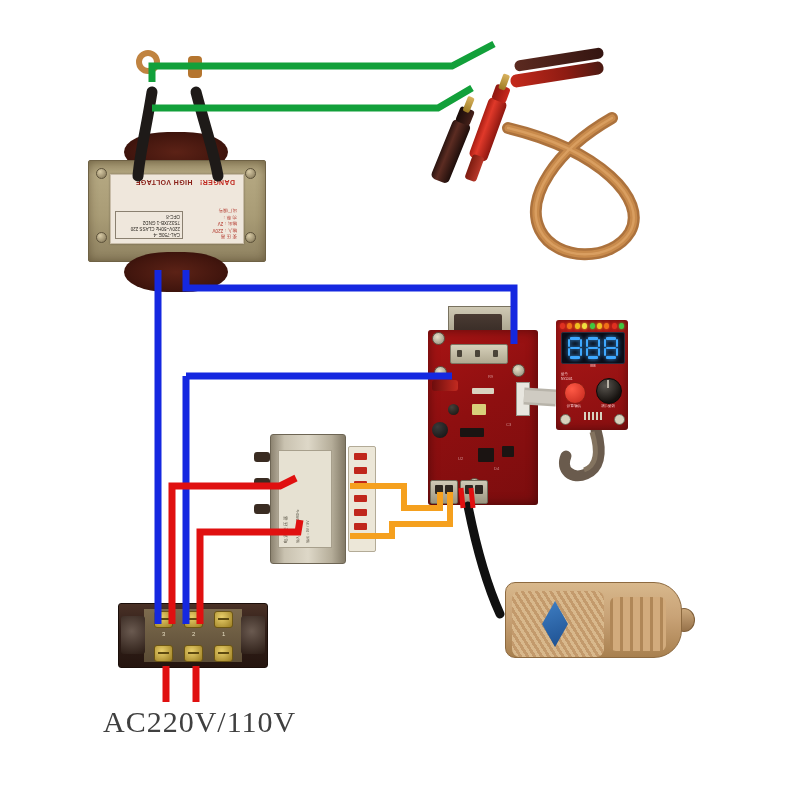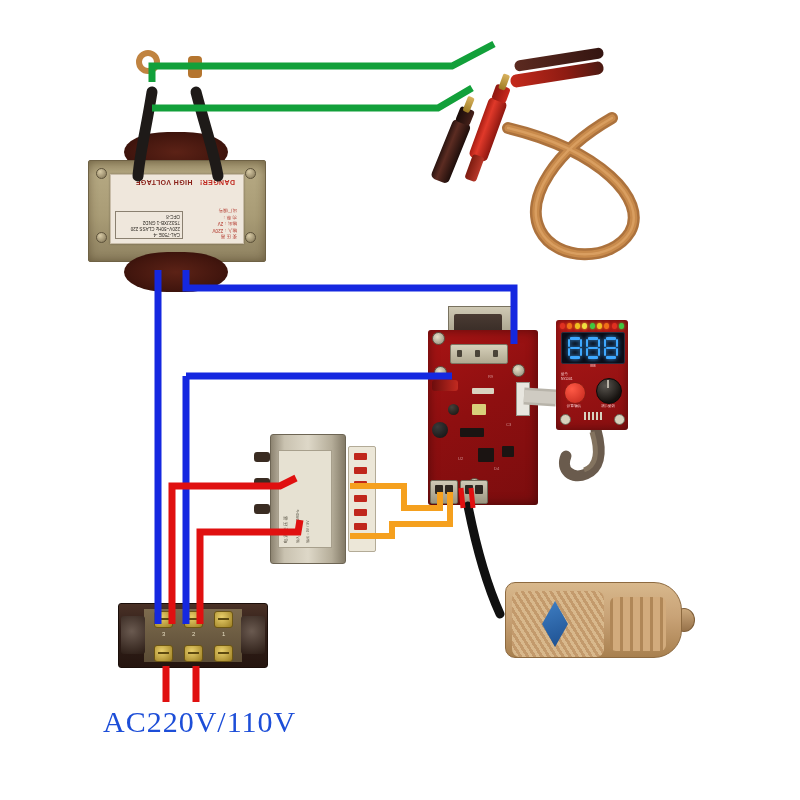--- a/index.html
+++ b/index.html
@@ -105,21 +105,21 @@
     background:linear-gradient(180deg,#cba87c,#97724a);border:1px solid #7d5c36;}
   
   #pens{left:440px;top:52px;width:210px;height:220px;}
   .pen-grip{position:absolute;width:19px;height:64px;border-radius:5px;}
   .pen-red{background:linear-gradient(90deg,#a81d13,#e0392a 35%,#8e1710);}
   .pen-blk{background:linear-gradient(90deg,#2a1410,#5c2c22 35%,#1e0e0b);}
   .pen-tip{position:absolute;width:7px;height:16px;border-radius:2px;
     background:linear-gradient(180deg,#d9b25e,#9c7a22);}
   
   #caption{left:103px;top:705px;font-family:"Liberation Serif",serif;font-size:30px;
-    color:#1d4ed8;letter-spacing:1px;white-space:nowrap;}
+    color:#404040;letter-spacing:1px;white-space:nowrap;}
 </style>
 </head>
 <body>
 
 <div id="stage">
 
   <svg class="layer">
     <path d="M508,128 C600,150 648,200 630,232 C612,262 556,262 540,230 C524,198 556,150 612,118" fill="none" stroke="#a86a33" stroke-width="12" stroke-linecap="round" opacity=".95"></path>
     <path d="M508,128 C600,150 648,200 630,232 C612,262 556,262 540,230 C524,198 556,150 612,118" fill="none" stroke="#c98b4c" stroke-width="7" stroke-linecap="round"></path>
     <path d="M508,128 C600,150 648,200 630,232 C612,262 556,262 540,230 C524,198 556,150 612,118" fill="none" stroke="#e0a76a" stroke-width="2.4" stroke-linecap="round" opacity=".7"></path>

